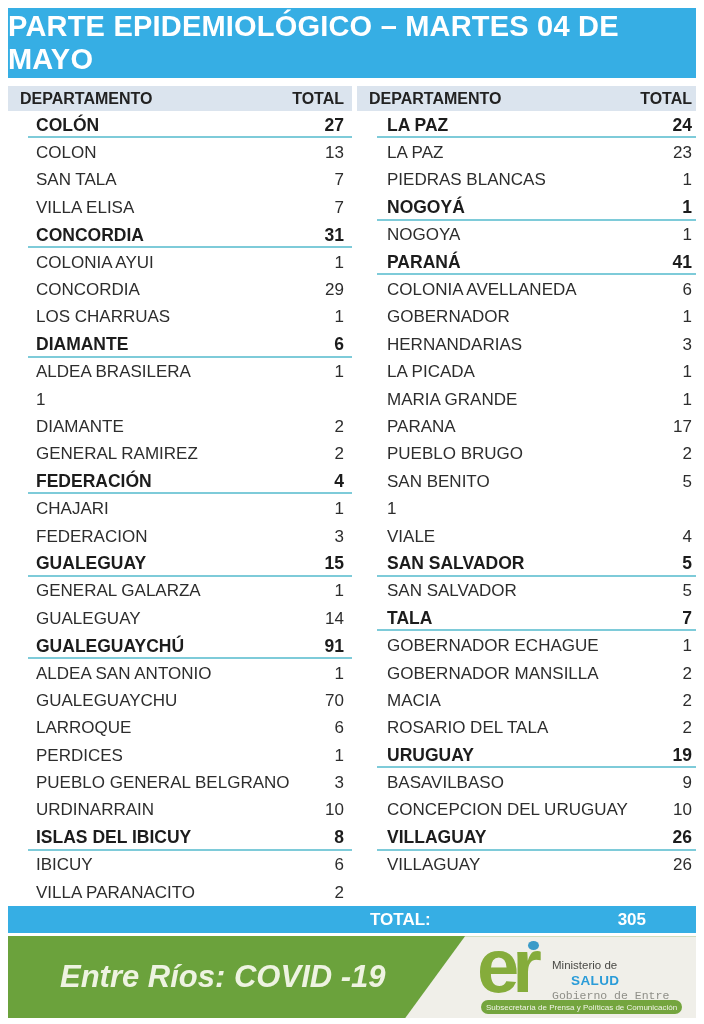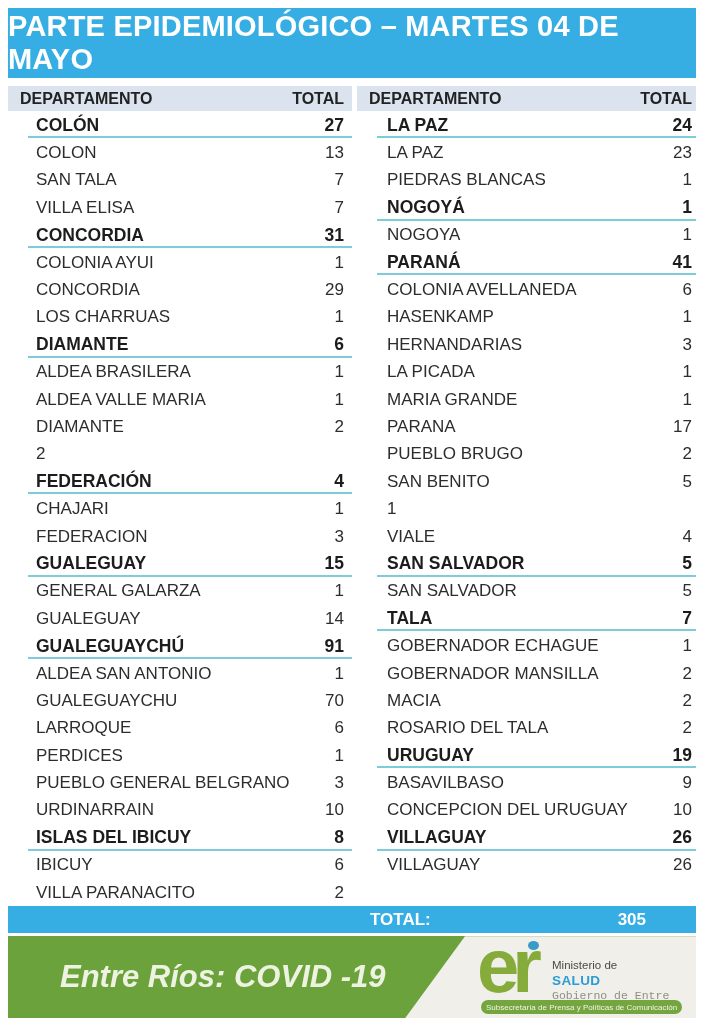--- a/index.html
+++ b/index.html
@@ -83,21 +83,21 @@
     position:absolute;left:72px;top:-8px;
     font-size:76px;font-weight:700;line-height:76px;
     color:var(--logo-green);letter-spacing:-7px;
   }
   .er-dot{
     position:absolute;left:123px;top:5px;width:11px;height:9px;
     border-radius:50%;background:#3b9bc8;
   }
   .ministry{position:absolute;left:147px;top:23px;line-height:1.18;}
   .ministry .m1{font-size:11.5px;color:#4a4a46;}
-  .ministry .m2{font-size:13.5px;font-weight:700;color:var(--salud-blue);letter-spacing:0.4px;}
+  .ministry .m2{font-size:13.5px;font-weight:700;color:var(--salud-blue);letter-spacing:0.4px;margin-left:19px;}
   .ministry .m3{font-size:11.5px;color:#8f8f88;font-family:Liberation Mono, monospace;}
   .subbar{
     position:absolute;left:76px;top:64px;height:14px;
     background:var(--subbar-green);color:#f2f4e9;
     font-size:8px;display:flex;align-items:center;
     padding:0 5px;white-space:nowrap;border-radius:7px;
   }
 </style>
 </head>
 <body>
@@ -150,28 +150,28 @@
           </div>
           <div class="row dept">
             <span class="name">DIAMANTE</span>
             <span class="val">6</span>
           </div>
           <div class="row">
             <span class="name">ALDEA BRASILERA</span>
             <span class="val">1</span>
           </div>
           <div class="row">
-            <span class="name">ALDEA VALLE MARIA</span>
             <span class="val">1</span>
           </div>
           <div class="row">
             <span class="name">DIAMANTE</span>
             <span class="val">2</span>
           </div>
           <div class="row">
+            <span class="name">GENERAL RAMIREZ</span>
             <span class="val">2</span>
           </div>
           <div class="row dept">
             <span class="name">FEDERACIÓN</span>
             <span class="val">4</span>
           </div>
           <div class="row">
             <span class="name">CHAJARI</span>
             <span class="val">1</span>
           </div>
@@ -262,21 +262,21 @@
           </div>
           <div class="row dept">
             <span class="name">PARANÁ</span>
             <span class="val">41</span>
           </div>
           <div class="row">
             <span class="name">COLONIA AVELLANEDA</span>
             <span class="val">6</span>
           </div>
           <div class="row">
-            <span class="name">HASENKAMP</span>
+            <span class="name">GOBERNADOR</span>
             <span class="val">1</span>
           </div>
           <div class="row">
             <span class="name">HERNANDARIAS</span>
             <span class="val">3</span>
           </div>
           <div class="row">
             <span class="name">LA PICADA</span>
             <span class="val">1</span>
           </div>

